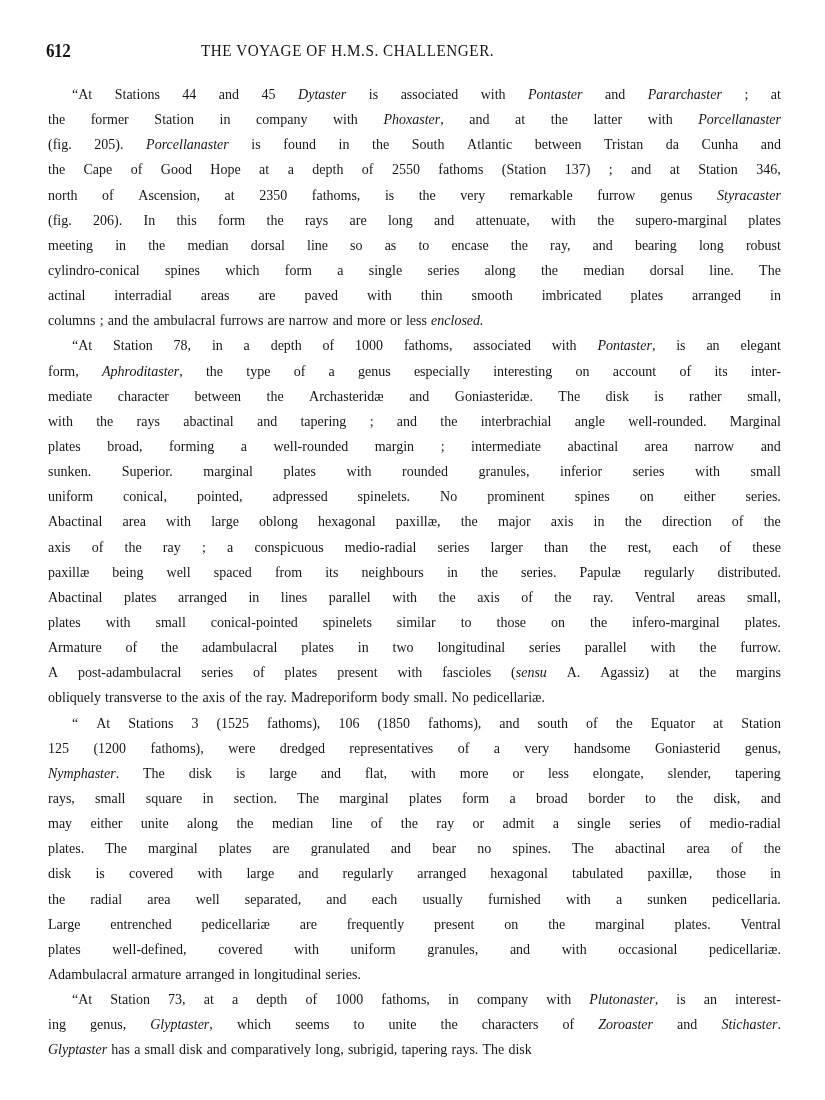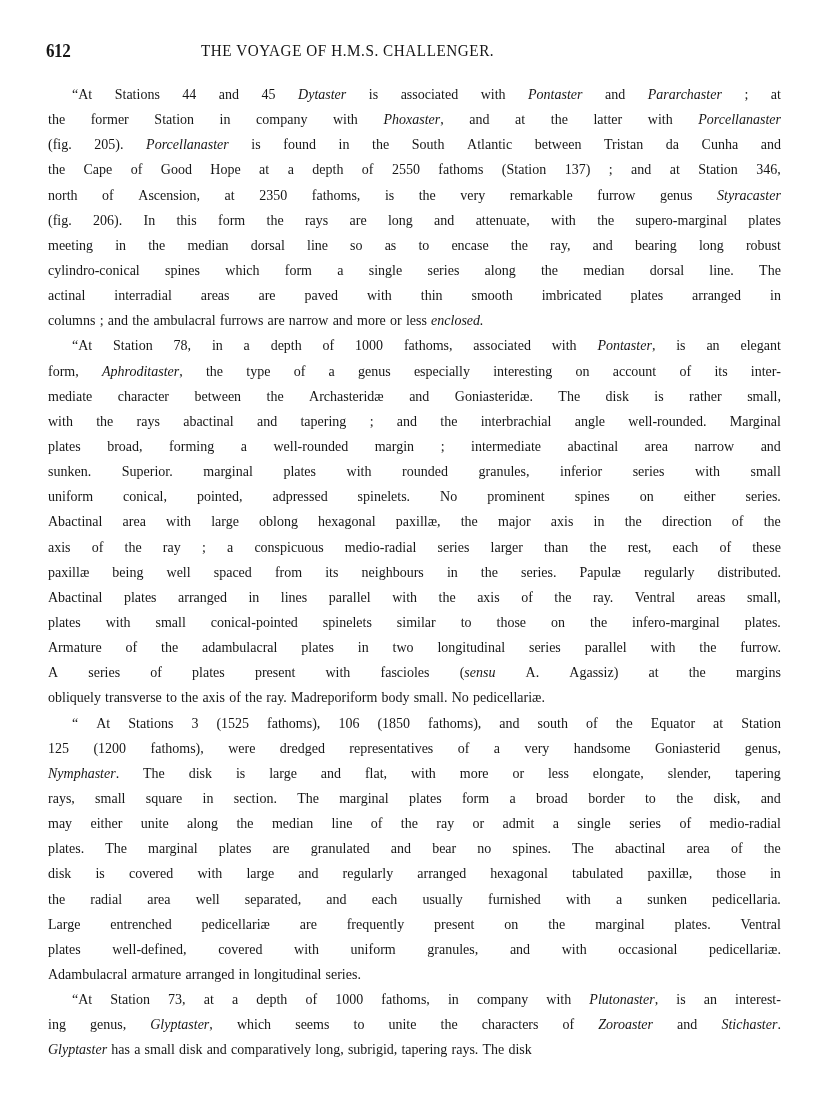--- a/index.html
+++ b/index.html
@@ -435,20 +435,21 @@
             <span class="w"><span>series</span></span>
             <span class="w"><span>parallel</span></span>
             <span class="w"><span>with</span></span>
             <span class="w"><span>the</span></span>
             <span class="w"><span>furrow.</span></span>
           </div>
         </div>
         <div class="line">
           <div class="inner">
             <span class="w"><span>A</span></span>
+            <span class="w"><span>post-adambulacral</span></span>
             <span class="w"><span>series</span></span>
             <span class="w"><span>of</span></span>
             <span class="w"><span>plates</span></span>
             <span class="w"><span>present</span></span>
             <span class="w"><span>with</span></span>
             <span class="w"><span>fascioles</span></span>
             <span class="w"><span>(</span><span class="it">sensu</span></span>
             <span class="w"><span>A.</span></span>
             <span class="w"><span>Agassiz)</span></span>
             <span class="w"><span>at</span></span>

